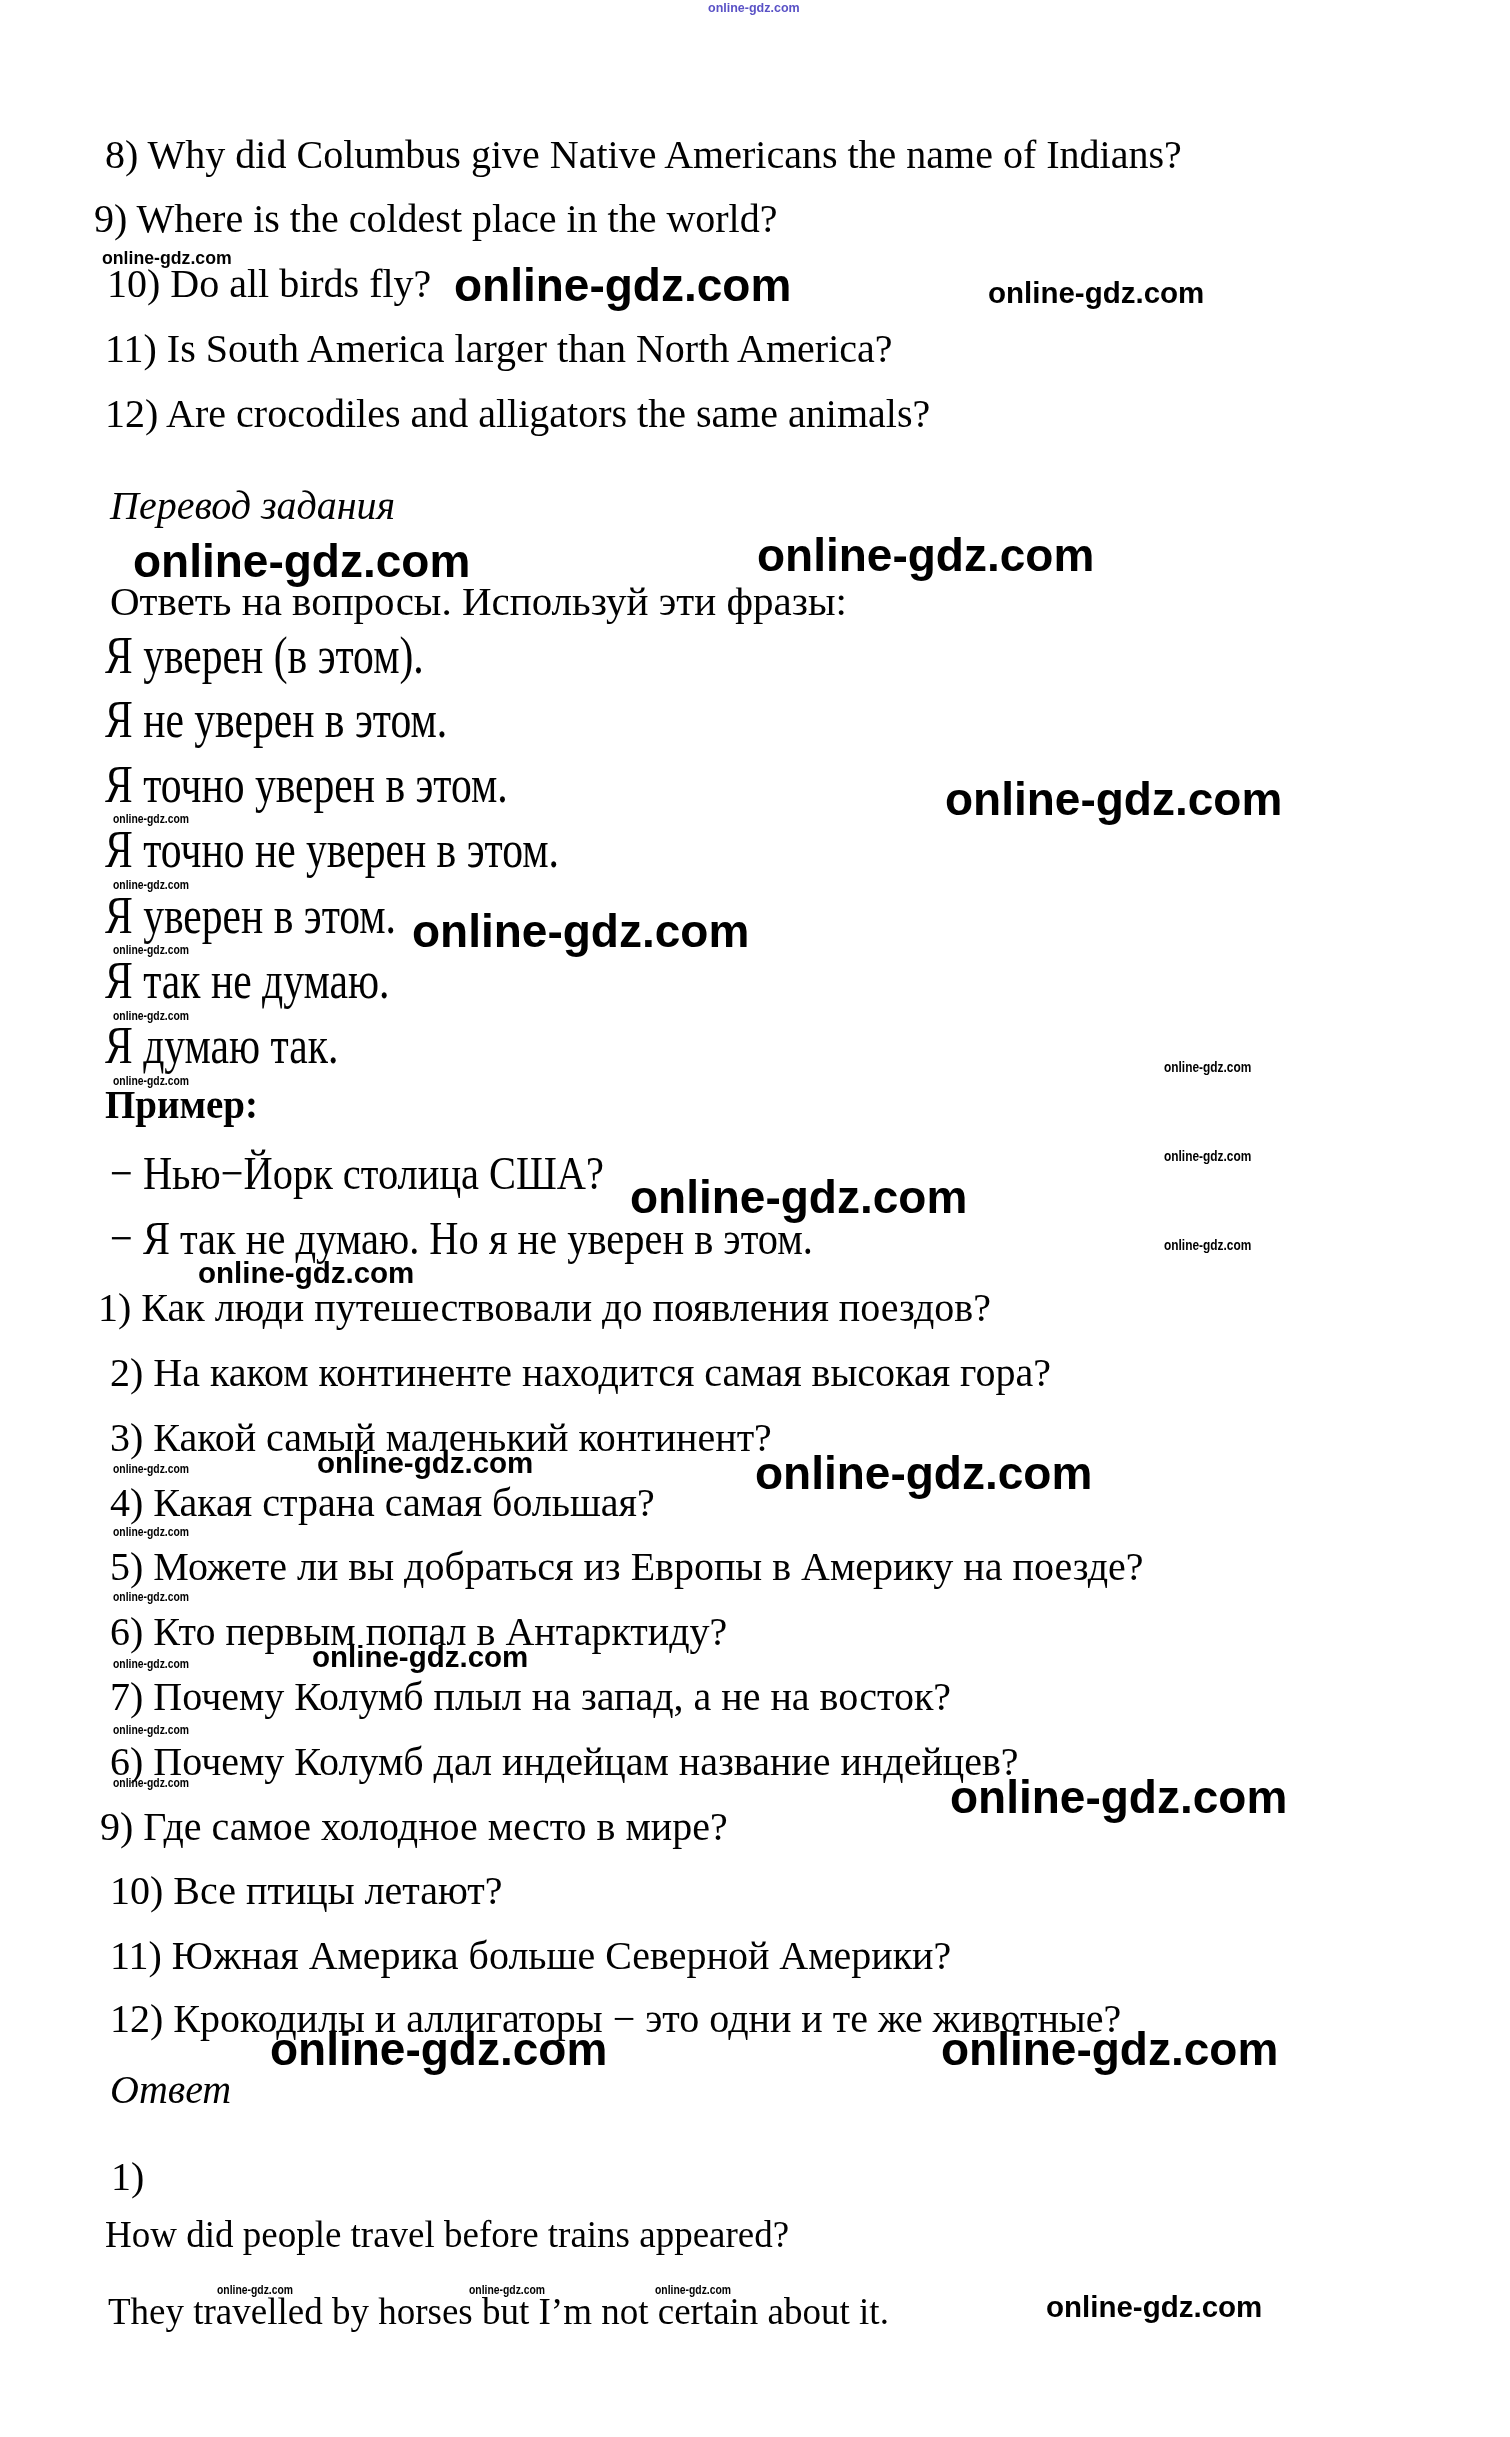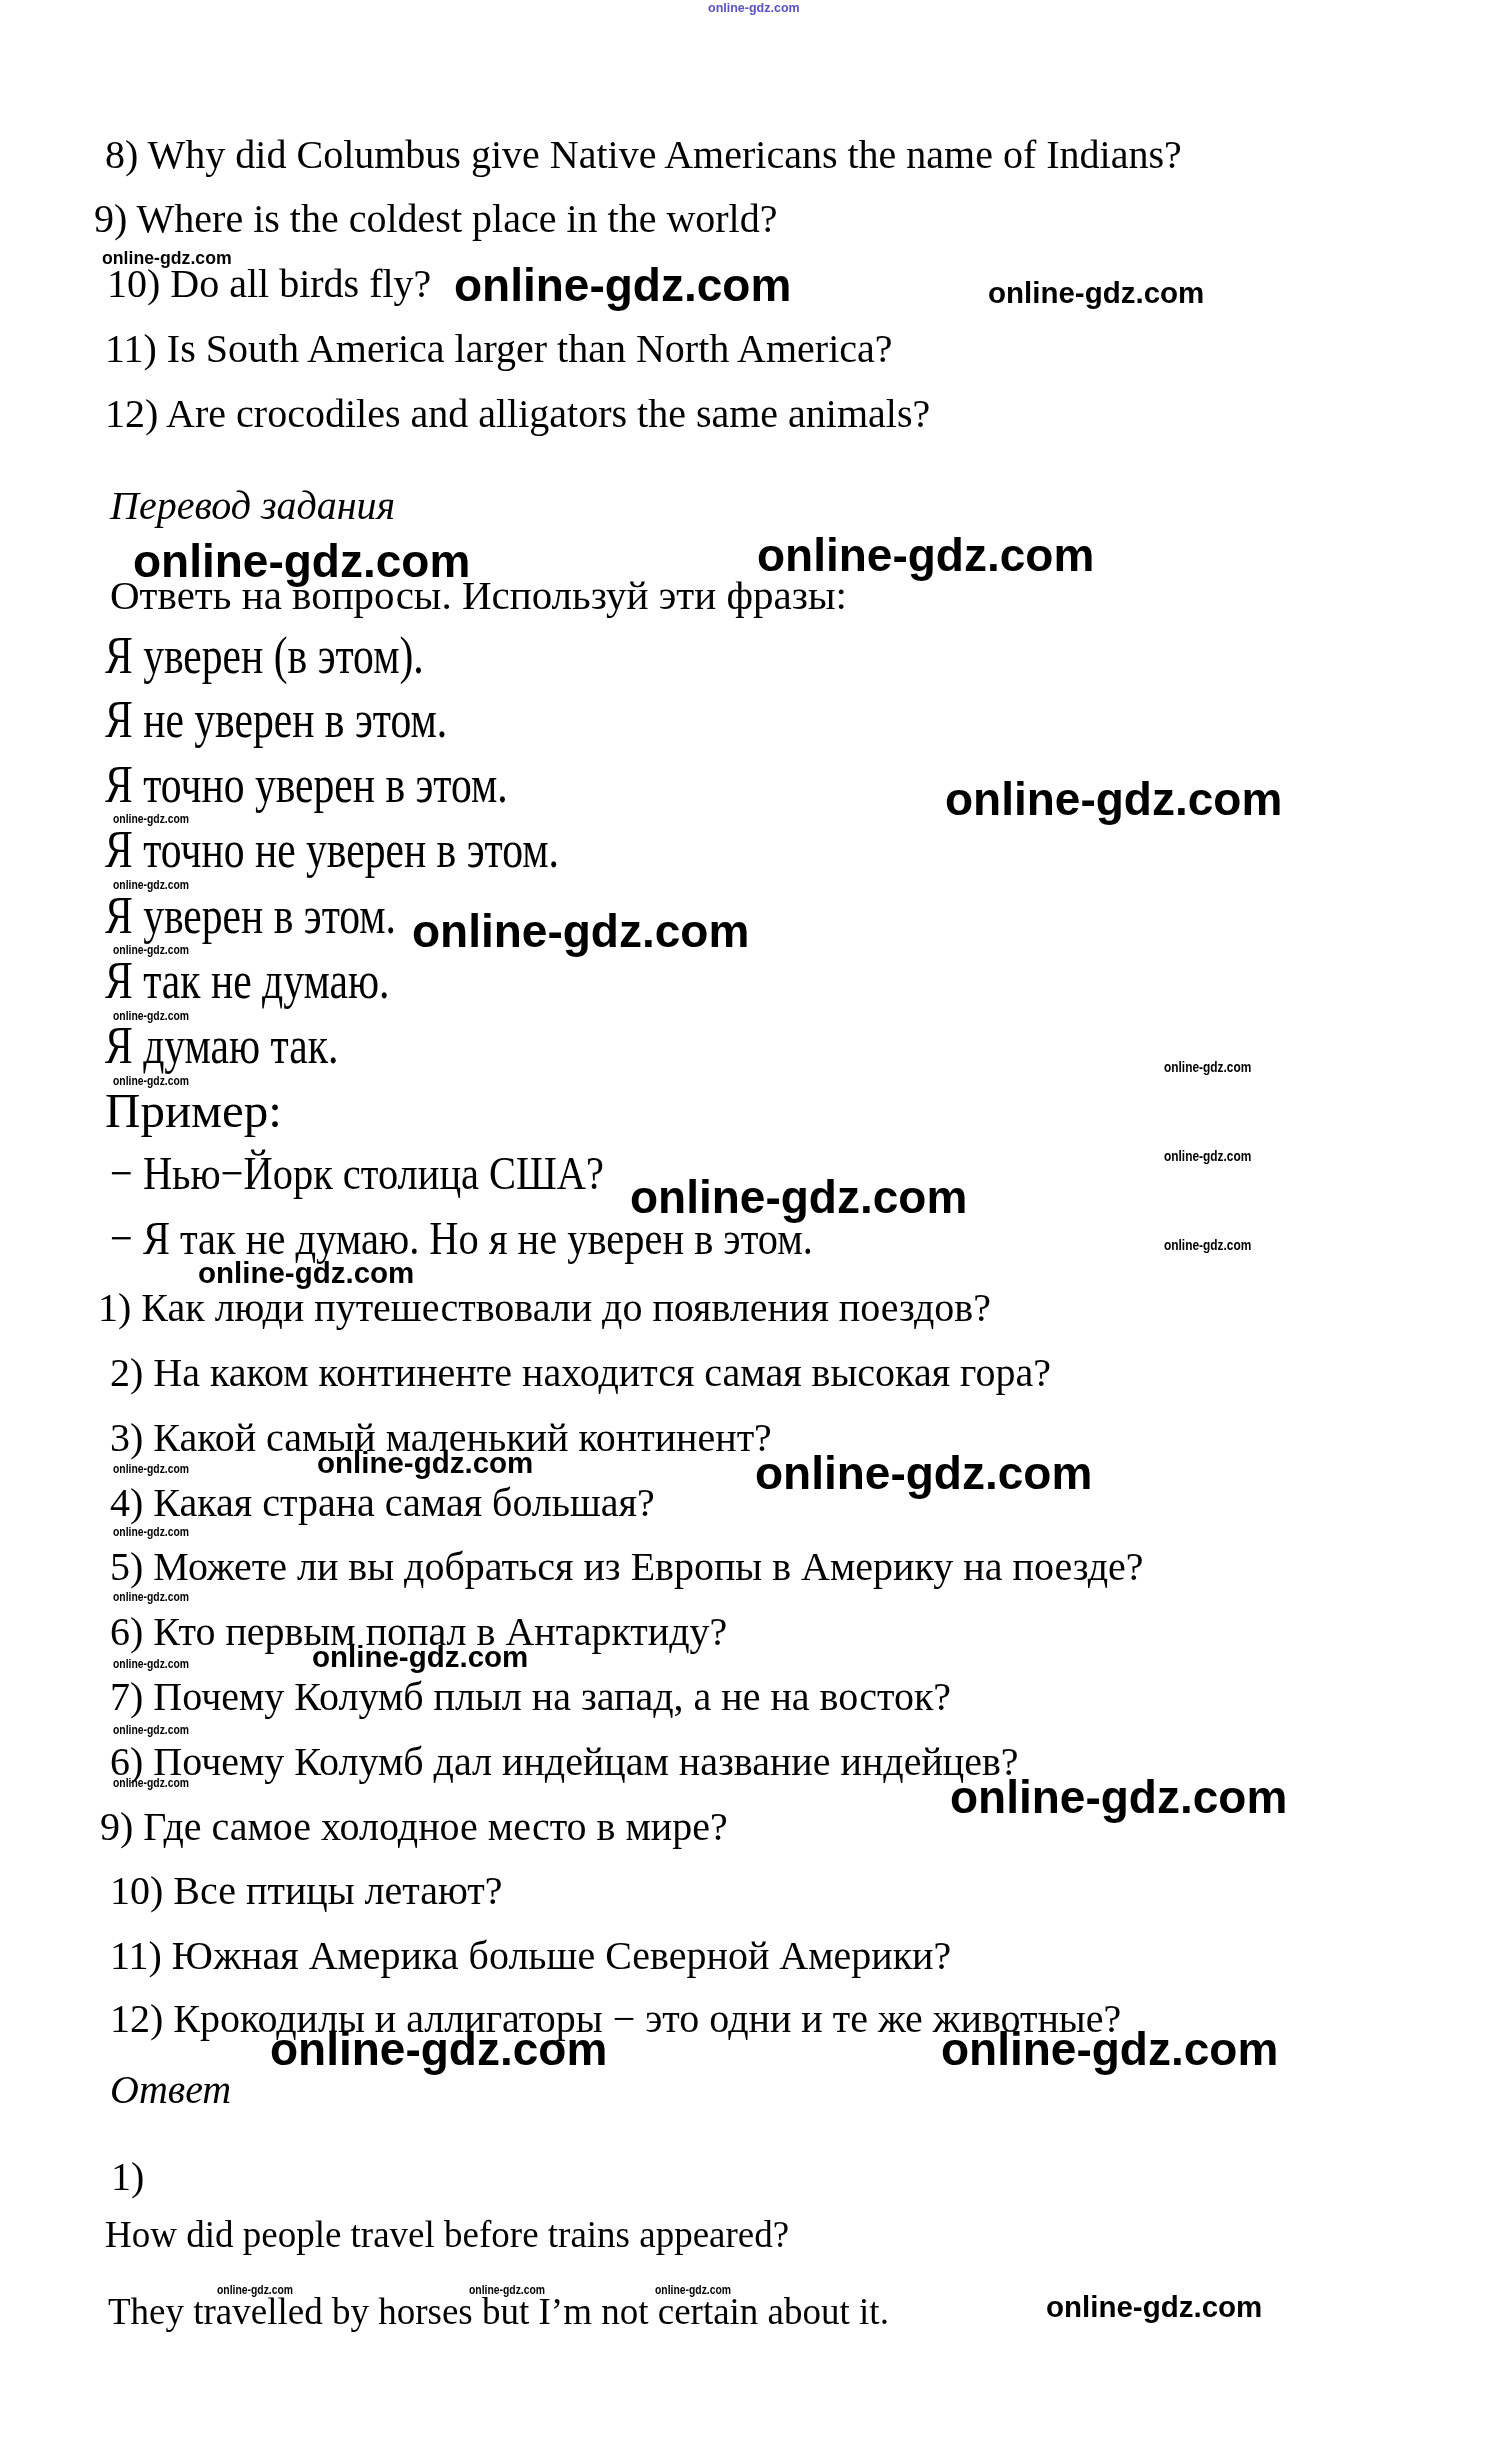--- a/index.html
+++ b/index.html
@@ -12,23 +12,23 @@
   }
   .t {
     position:absolute;
     color:#010101;
     white-space:nowrap;
     line-height:1.1;
   }
   .q     { font-size:40px; }
   .ans   { font-size:37px; }
   .hdr   { font-size:40px; font-style:italic; }
-  .intro { font-size:41px; }
+  .intro { font-size:41px;margin-top:6px; }
   .phrase{ font-size:52px; transform:scaleX(0.80); transform-origin:0 0; }
-  .primer{ font-size:49px; }
+  .primer{ font-size:39px;font-weight:bold; }
   .ex    { font-size:47px; transform:scaleX(0.86); transform-origin:0 0; }
 
   .wm {
     position:absolute;
     font-family:"Liberation Sans", sans-serif;
     font-weight:700;
     color:#000000;
     white-space:nowrap;
     line-height:1;
   }

